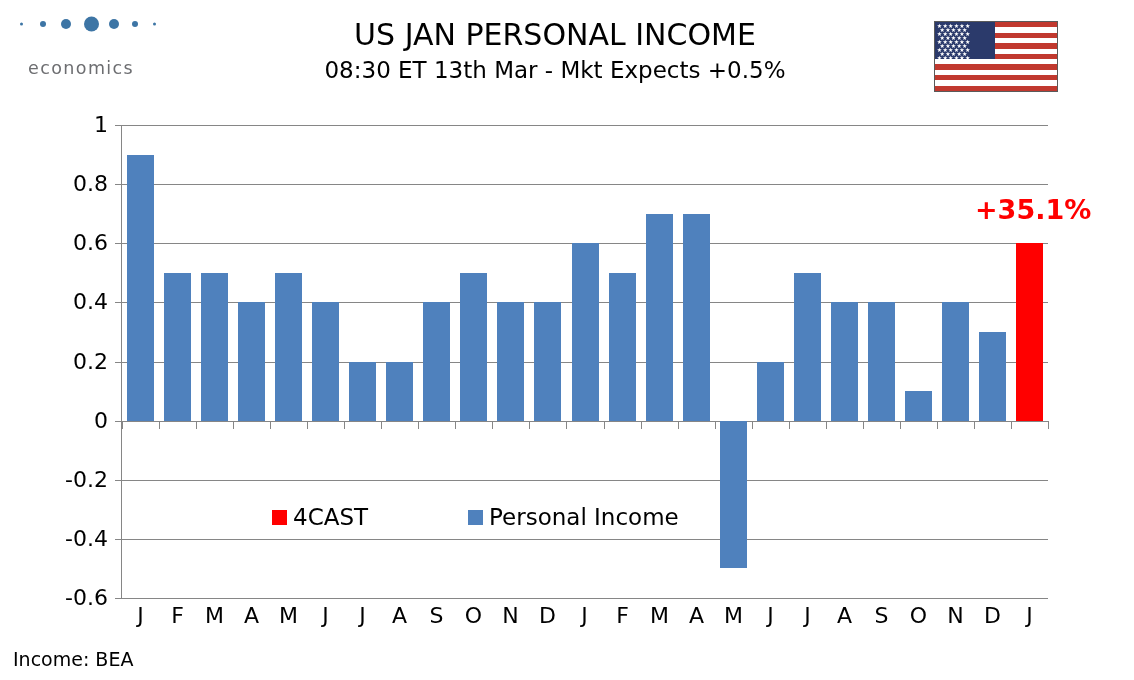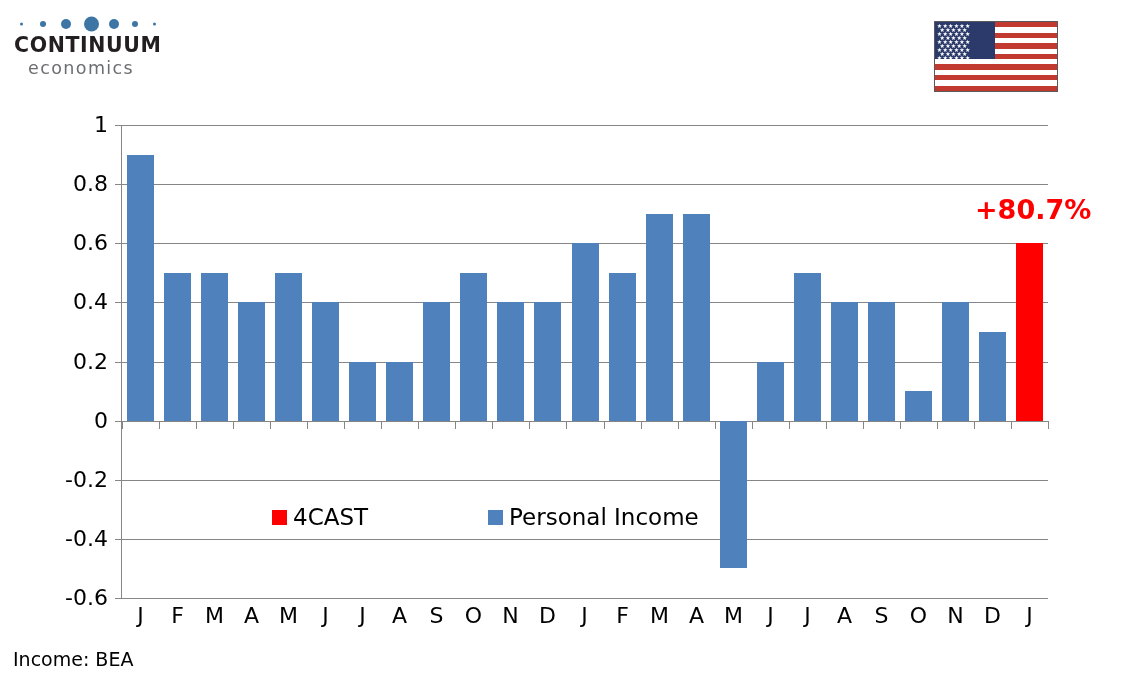--- a/index.html
+++ b/index.html
@@ -233,24 +233,27 @@
   <div id="logo">
     <div id="logo-dots">
         <div class="logo-dot" style="width: 3px; height: 3px; left: 4px; background: rgb(61, 117, 165);"></div>
         <div class="logo-dot" style="width: 6px; height: 6px; left: 23.5px; background: rgb(61, 117, 165);"></div>
         <div class="logo-dot" style="width: 10px; height: 10px; left: 44.5px; background: rgb(61, 117, 165);"></div>
         <div class="logo-dot" style="width: 15px; height: 15px; left: 67.5px; background: rgb(61, 117, 165);"></div>
         <div class="logo-dot" style="width: 10px; height: 10px; left: 93px; background: rgb(61, 117, 165);"></div>
         <div class="logo-dot" style="width: 6px; height: 6px; left: 116px; background: rgb(61, 117, 165);"></div>
         <div class="logo-dot" style="width: 3px; height: 3px; left: 137px; background: rgb(61, 117, 165);"></div>
       </div>
-    <div id="logo-name">CONTINUUM</div>
     <div id="logo-sub">economics</div>
   </div>
 
+  <div id="title-block">
+    <div id="chart-title">US JAN PERSONAL INCOME</div>
+    <div id="chart-subtitle">08:30 ET 13th Mar - Mkt Expects +0.5%</div>
+  </div>
 
   <div id="flag">
     <div id="flag-stripes">
         <div class="stripe" style="top: 0%; background: rgb(193, 57, 47);"></div>
         <div class="stripe" style="top: 7.69231%; background: rgb(255, 255, 255);"></div>
         <div class="stripe" style="top: 15.3846%; background: rgb(193, 57, 47);"></div>
         <div class="stripe" style="top: 23.0769%; background: rgb(255, 255, 255);"></div>
         <div class="stripe" style="top: 30.7692%; background: rgb(193, 57, 47);"></div>
         <div class="stripe" style="top: 38.4615%; background: rgb(255, 255, 255);"></div>
         <div class="stripe" style="top: 46.1538%; background: rgb(193, 57, 47);"></div>
@@ -426,28 +429,28 @@
         <div class="xtick-label" style="left: 667px; width: 37.04px; top: 479px;">J</div>
         <div class="xtick-label" style="left: 704px; width: 37.04px; top: 479px;">A</div>
         <div class="xtick-label" style="left: 741px; width: 37.04px; top: 479px;">S</div>
         <div class="xtick-label" style="left: 778px; width: 37.04px; top: 479px;">O</div>
         <div class="xtick-label" style="left: 815px; width: 37.04px; top: 479px;">N</div>
         <div class="xtick-label" style="left: 852px; width: 37.04px; top: 479px;">D</div>
         <div class="xtick-label" style="left: 889px; width: 37.04px; top: 479px;">J</div>
       </div>
   </div>
 
-  <div id="annotation">+80.7%</div>
+  <div id="annotation">+35.1%</div>
 
   <div id="legend">
       <div class="legend-item" style="left: 0px;">
         <span class="legend-swatch" style="background: rgb(255, 0, 0);"></span>
         <span class="legend-label">4CAST</span>
       </div>
-      <div class="legend-item" style="left: 216px;">
+      <div class="legend-item" style="left: 196px;">
         <span class="legend-swatch" style="background: rgb(79, 129, 189);"></span>
         <span class="legend-label">Personal Income</span>
       </div>
     </div>
 
   <div id="source">Income: BEA</div>
 
 </div>
 
 </body></html>

